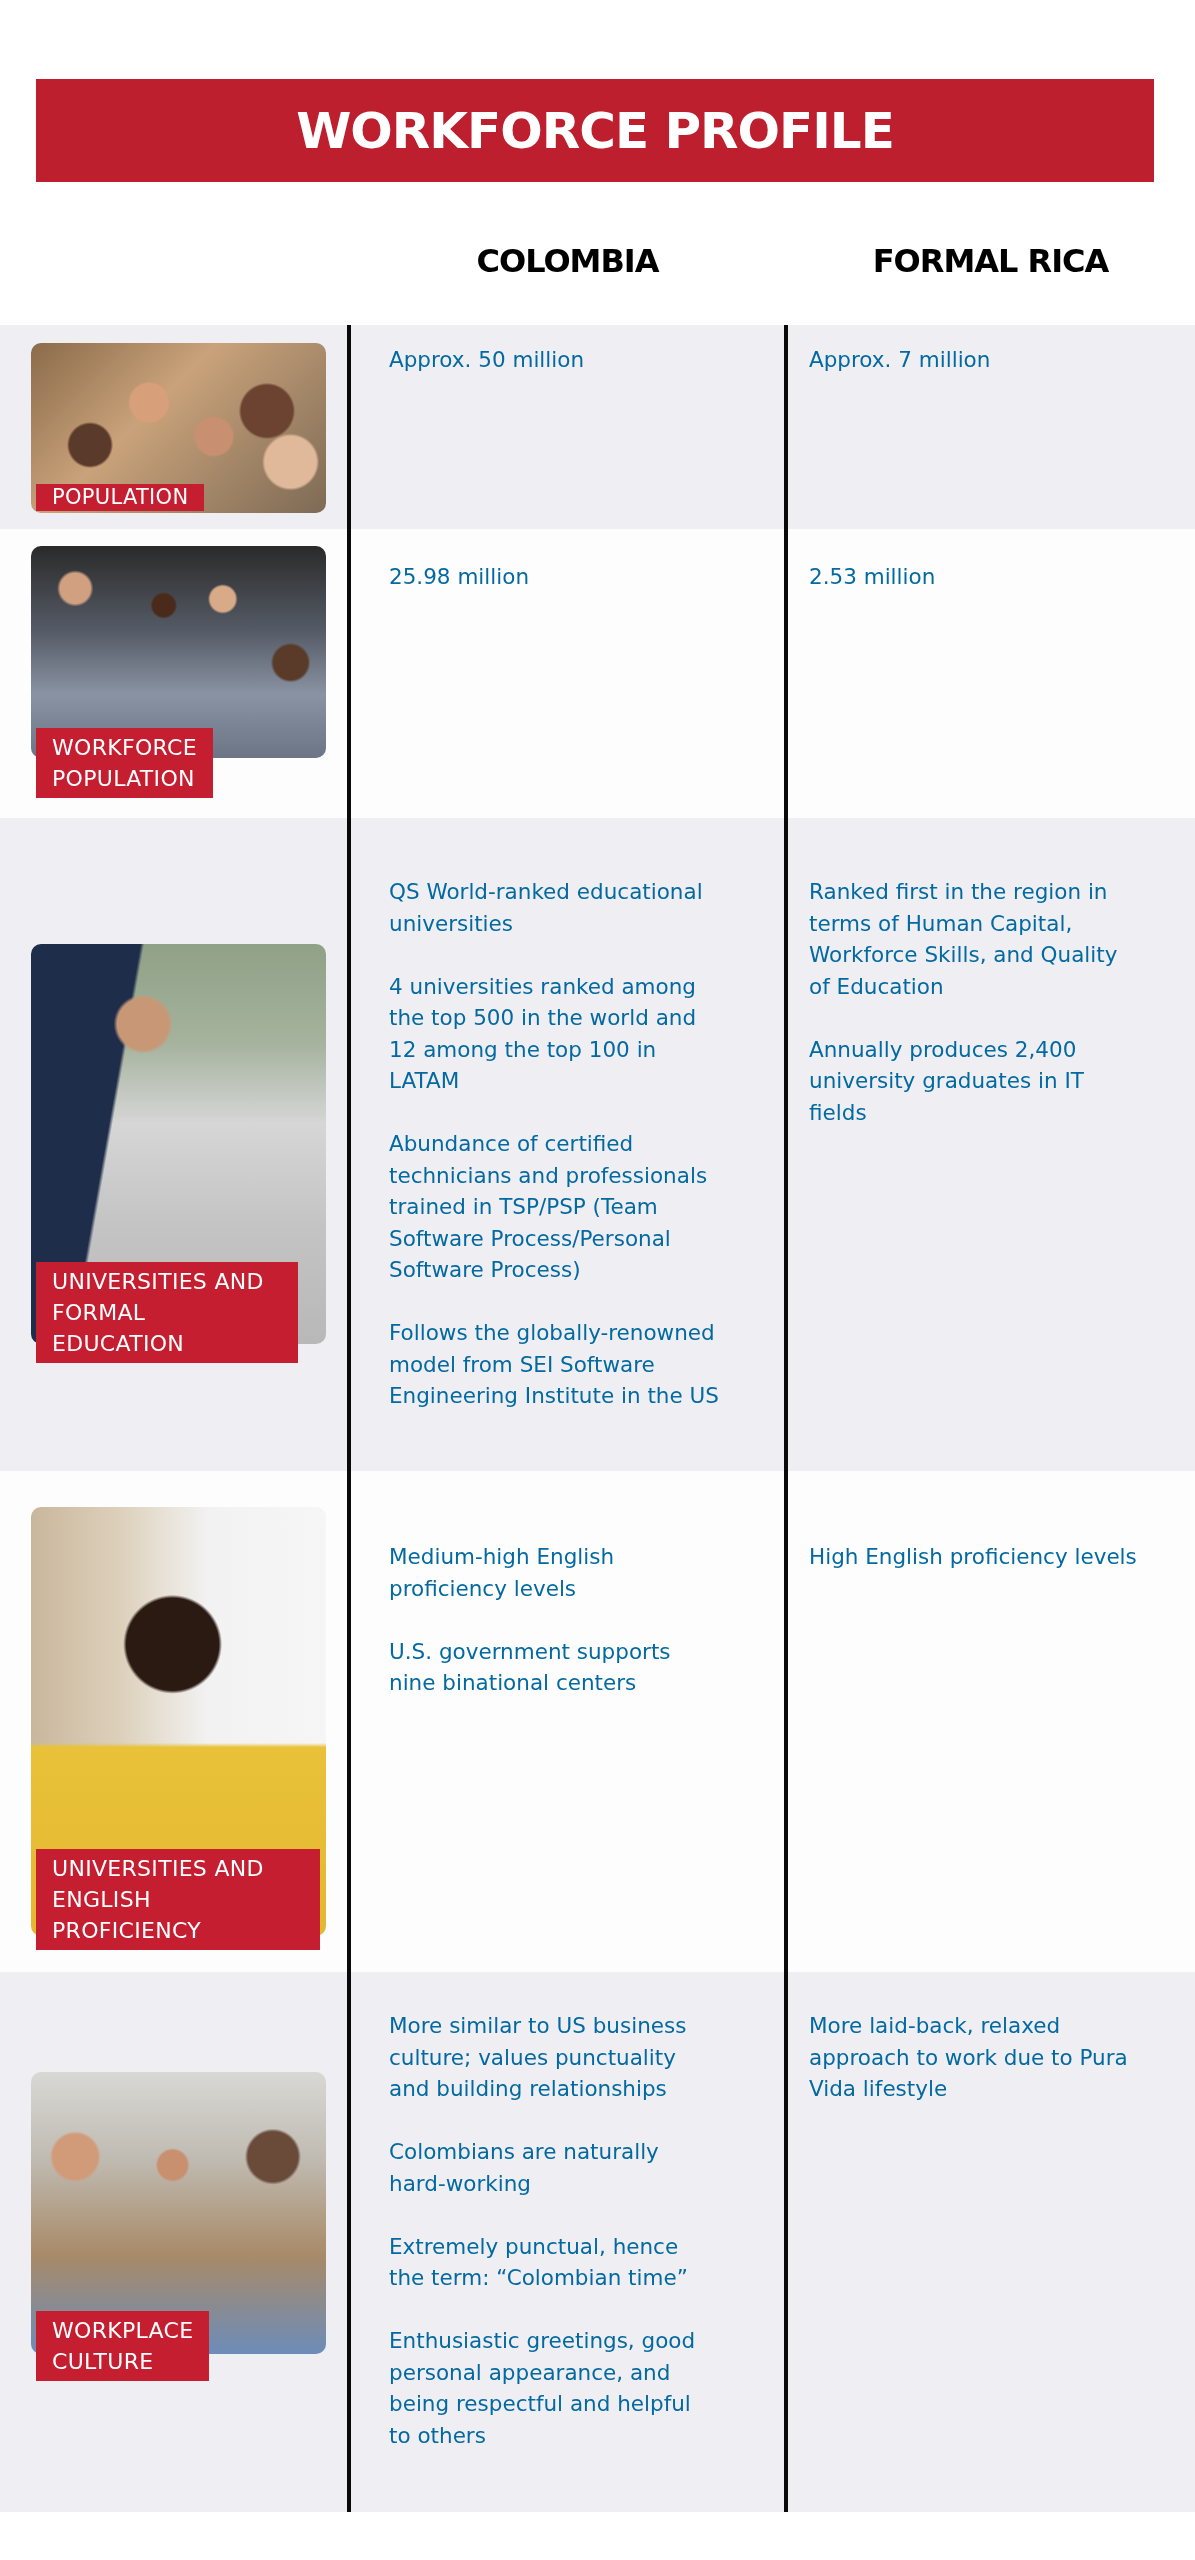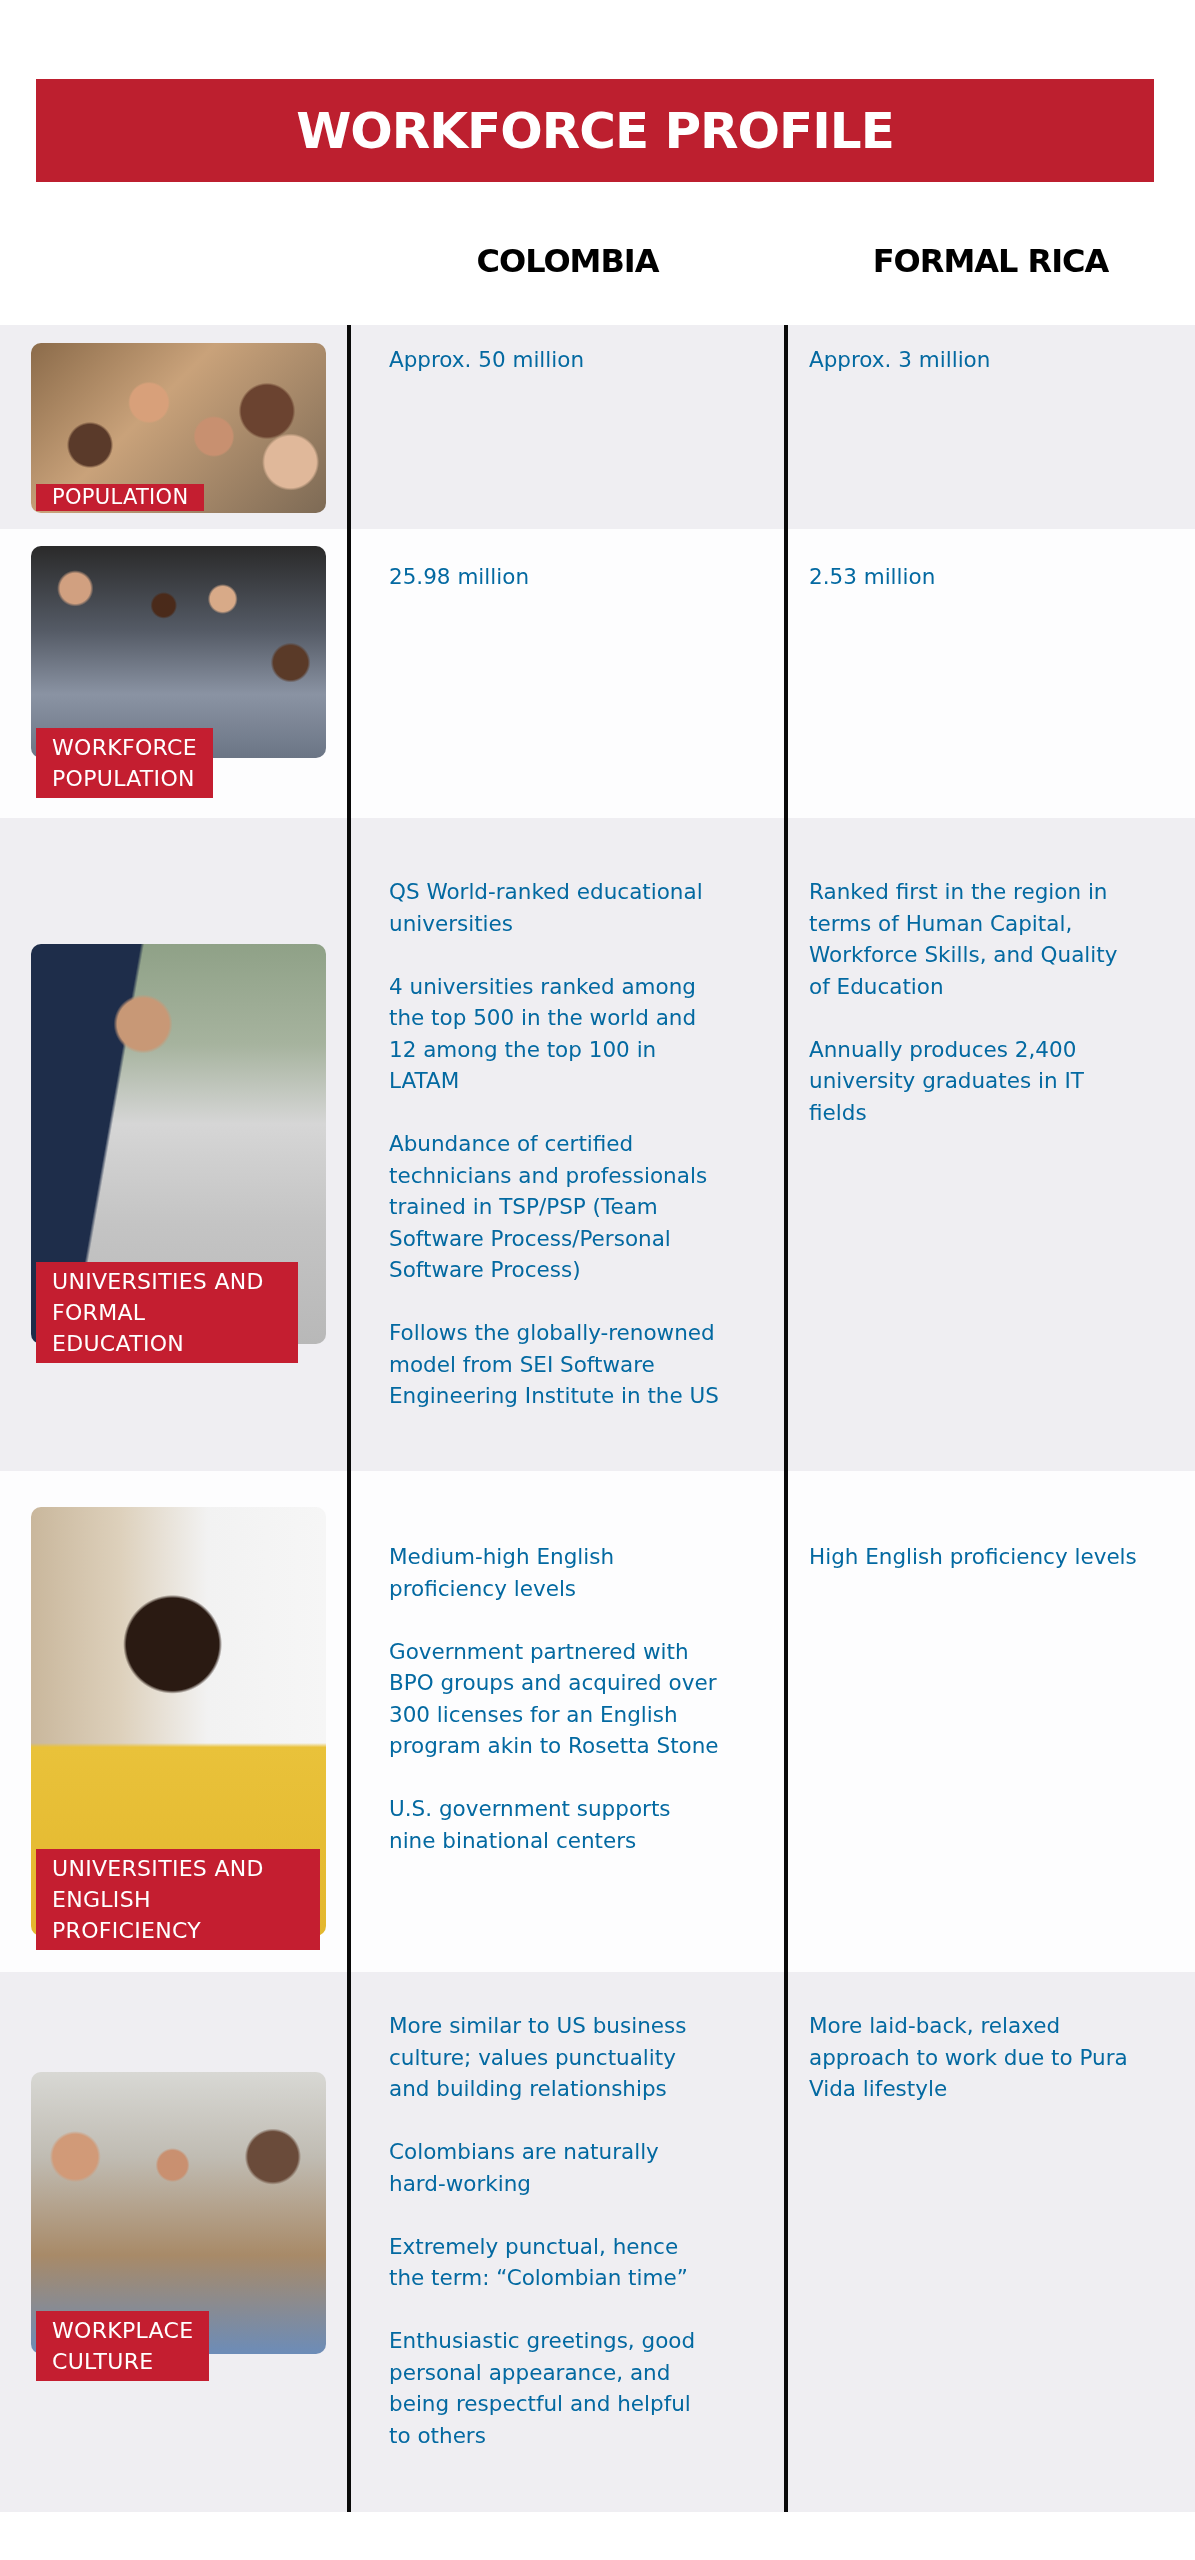--- a/index.html
+++ b/index.html
@@ -159,21 +159,21 @@
 <div class="photo" style="top:343px;height:170px;">
   <div class="img img-pop"></div>
   <div class="label" style="top:141px;padding:0 16px;line-height:27px;font-size:21px;">
     <span>POPULATION</span>
   </div>
 </div>
 <div class="cell c1" style="top:344px;">
   <p>Approx. 50 million</p>
 </div>
 <div class="cell c2" style="top:344px;">
-  <p>Approx. 3 million</p>
+  <p>Approx. 7 million</p>
 </div>
 
 <div class="photo" style="top:546px;height:212px;">
   <div class="img img-work"></div>
   <div class="label" style="top:182px;">
     <div>WORKFORCE</div>
     <div>POPULATION</div>
   </div>
 </div>
 <div class="cell c1" style="top:561px;">
@@ -203,21 +203,20 @@
 
 <div class="photo" style="top:1507px;height:429px;">
   <div class="img img-eng"></div>
   <div class="label" style="top:342px;width:252px;">
     <div>UNIVERSITIES AND</div>
     <div>ENGLISH PROFICIENCY</div>
   </div>
 </div>
 <div class="cell c1" style="top:1541px;">
   <p>Medium-high English proficiency levels</p>
-  <p>Government partnered with BPO groups and acquired over 300 licenses for an English program akin to Rosetta Stone</p>
   <p>U.S. government supports nine binational centers</p>
 </div>
 <div class="cell c2" style="top:1541px;width:360px;">
   <p>High English proficiency levels</p>
 </div>
 
 <div class="photo" style="top:2072px;height:282px;">
   <div class="img img-cult"></div>
   <div class="label" style="top:239px;">
     <div>WORKPLACE</div>

